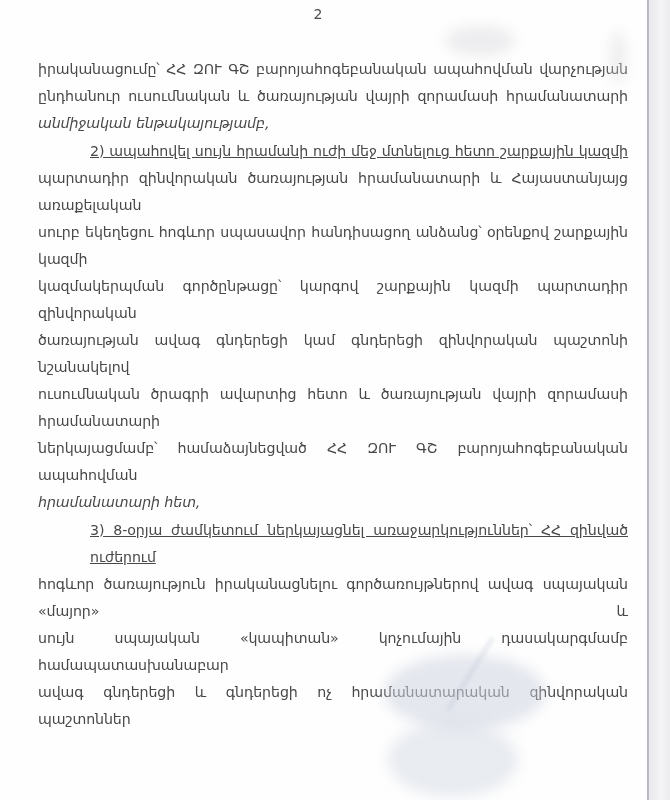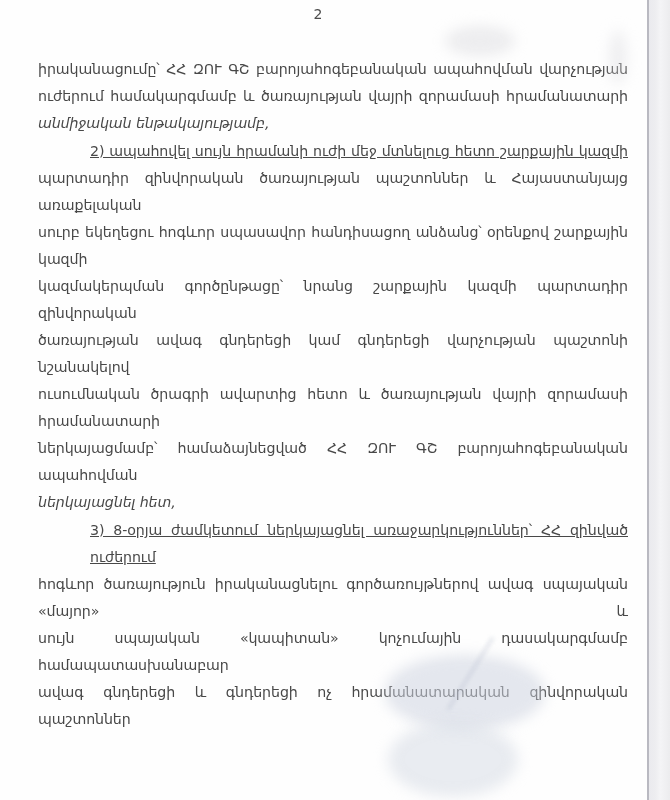--- a/index.html
+++ b/index.html
@@ -116,33 +116,33 @@
 <body>
 
 <div class="page">
 
   <div class="page-number">2</div>
 
   <div class="doc-body">
 
     <div class="para">
       <div class="line">իրականացումը՝ ՀՀ ԶՈՒ ԳՇ բարոյահոգեբանական ապահովման վարչության</div>
-      <div class="line">ուժերում համակարգմամբ և ծառայության վայրի զորամասի հրամանատարի</div>
+      <div class="line">ընդհանուր ուսումնական և ծառայության վայրի զորամասի հրամանատարի</div>
       <div class="line last">անմիջական ենթակայությամբ,</div>
     </div>
 
     <div class="para">
       <div class="line indent">2) ապահովել սույն հրամանի ուժի մեջ մտնելուց հետո շարքային կազմի</div>
-      <div class="line">պարտադիր զինվորական ծառայության պաշտոններ և Հայաստանյայց առաքելական</div>
+      <div class="line">պարտադիր զինվորական ծառայության հրամանատարի և Հայաստանյայց առաքելական</div>
       <div class="line">սուրբ եկեղեցու հոգևոր սպասավոր հանդիսացող անձանց՝ օրենքով շարքային կազմի</div>
-      <div class="line">կազմակերպման գործընթացը՝ նրանց շարքային կազմի պարտադիր զինվորական</div>
-      <div class="line">ծառայության ավագ գնդերեցի կամ գնդերեցի վարչության պաշտոնի նշանակելով</div>
+      <div class="line">կազմակերպման գործընթացը՝ կարգով շարքային կազմի պարտադիր զինվորական</div>
+      <div class="line">ծառայության ավագ գնդերեցի կամ գնդերեցի զինվորական պաշտոնի նշանակելով</div>
       <div class="line">ուսումնական ծրագրի ավարտից հետո և ծառայության վայրի զորամասի հրամանատարի</div>
       <div class="line">ներկայացմամբ՝ համաձայնեցված ՀՀ ԶՈՒ ԳՇ բարոյահոգեբանական ապահովման</div>
-      <div class="line last">ներկայացնել հետ,</div>
+      <div class="line last">հրամանատարի հետ,</div>
     </div>
 
     <div class="para">
       <div class="line indent">3) 8-օրյա ժամկետում ներկայացնել առաջարկություններ՝ ՀՀ զինված ուժերում</div>
       <div class="line">հոգևոր ծառայություն իրականացնելու գործառույթներով ավագ սպայական «մայոր» և</div>
       <div class="line">սույն սպայական «կապիտան» կոչումային դասակարգմամբ համապատասխանաբար</div>
       <div class="line">ավագ գնդերեցի և գնդերեցի ոչ հրամանատարական զինվորական պաշտոններ</div>
 
     </div>
 

